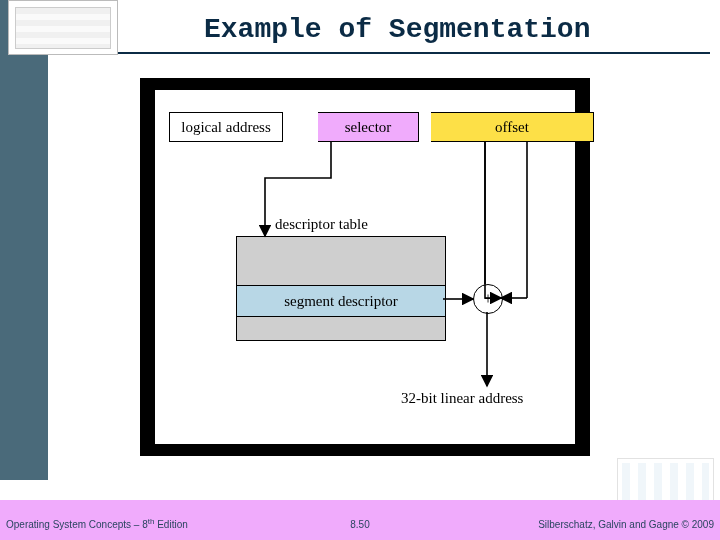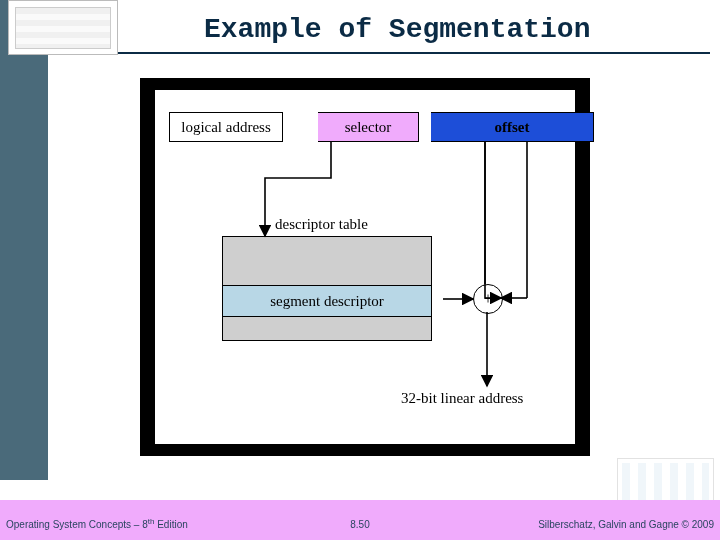--- a/index.html
+++ b/index.html
@@ -82,34 +82,33 @@
     width: 100px;
     display: flex; align-items: center; justify-content: center;
     background: #f0abfc;
     border: 1px solid #000;
     border-left: none;
     margin-left: 23px;
   }
   .addr-off {
     width: 162px;
     display: flex; align-items: center; justify-content: center;
-    background: #1d4ed8;
+    background: #fde047;
     border: 1px solid #000;
     border-left: none;
-    font-weight: bold;
   }
   .dtable-label {
     position: absolute;
     left: 120px; top: 126px;
     font-family: Georgia, 'Times New Roman', serif;
     font-size: 15px;
   }
   .dtable {
     position: absolute;
-    left: 67px; top: 146px;
+    left: 81px; top: 146px;
     width: 210px; height: 105px;
     background: #cfcfcf;
     border: 1px solid #000;
     box-sizing: border-box;
   }
   .segdesc {
     position: absolute;
     left: 0; top: 48px; right: 0;
     height: 30px;
     background: #b8d7e6;

